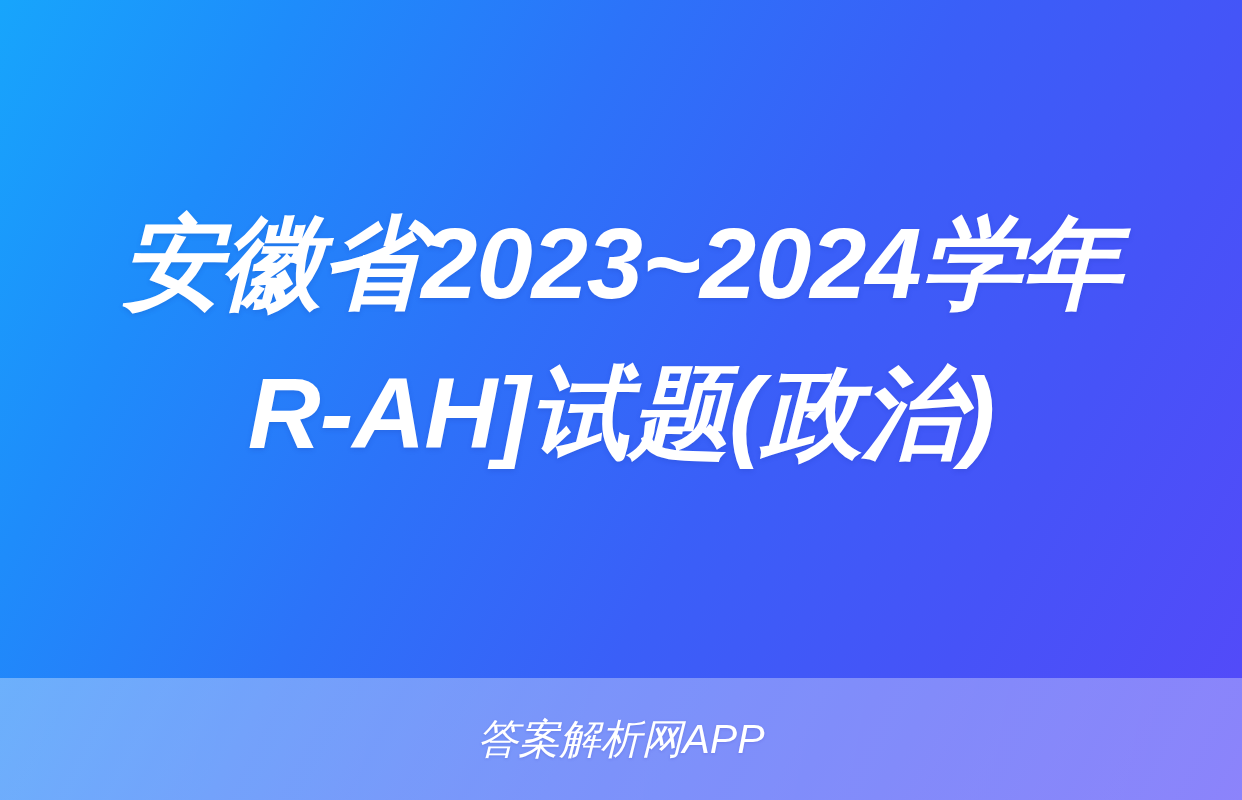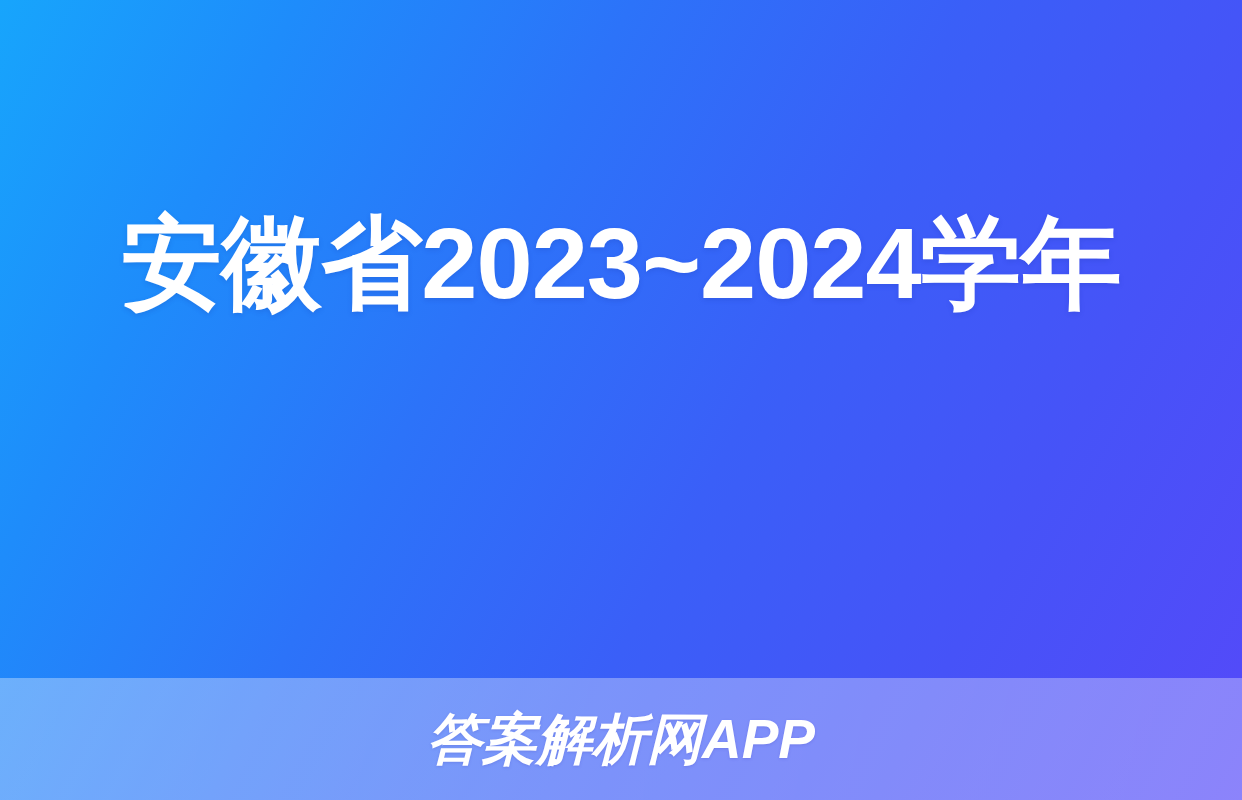--- a/index.html
+++ b/index.html
@@ -35,20 +35,21 @@
     box-sizing: border-box;
     text-align: center;
   }
 
   .title-line {
     display: block;
     color: #ffffff;
     font-size: 101px;
     line-height: 150px;
     font-weight: 700;
+    font-style: italic;
     letter-spacing: -1px;
     white-space: nowrap;
     text-shadow: 0 2px 5px rgba(20, 50, 160, 0.18);
   }
 
   
   #watermark-band {
     position: absolute;
     left: 0;
     top: 678px;
@@ -58,35 +59,36 @@
                 rgba(255,255,255,0.34) 0%,
                 rgba(255,255,255,0.33) 50%,
                 rgba(255,255,255,0.32) 100%);
     display: flex;
     align-items: center;
     justify-content: center;
   }
 
   #watermark-text {
     color: #ffffff;
-    font-size: 55px;
-    font-weight: 700;
+    font-size: 41px;
+    font-weight: 400;
     font-style: italic;
     letter-spacing: 0px;
     line-height: 1;
     white-space: nowrap;
     text-shadow: 0 1px 3px rgba(60, 60, 180, 0.22);
   }
 </style>
 </head>
 <body>
 
 <div id="canvas">
 
   <div id="title-block">
     <span class="title-line">安徽省2023~2024学年</span>
+    <span class="title-line">R-AH]试题(政治)</span>
   </div>
 
   <div id="watermark-band">
     <span id="watermark-text">答案解析网APP</span>
   </div>
 
 </div>
 
 </body></html>

